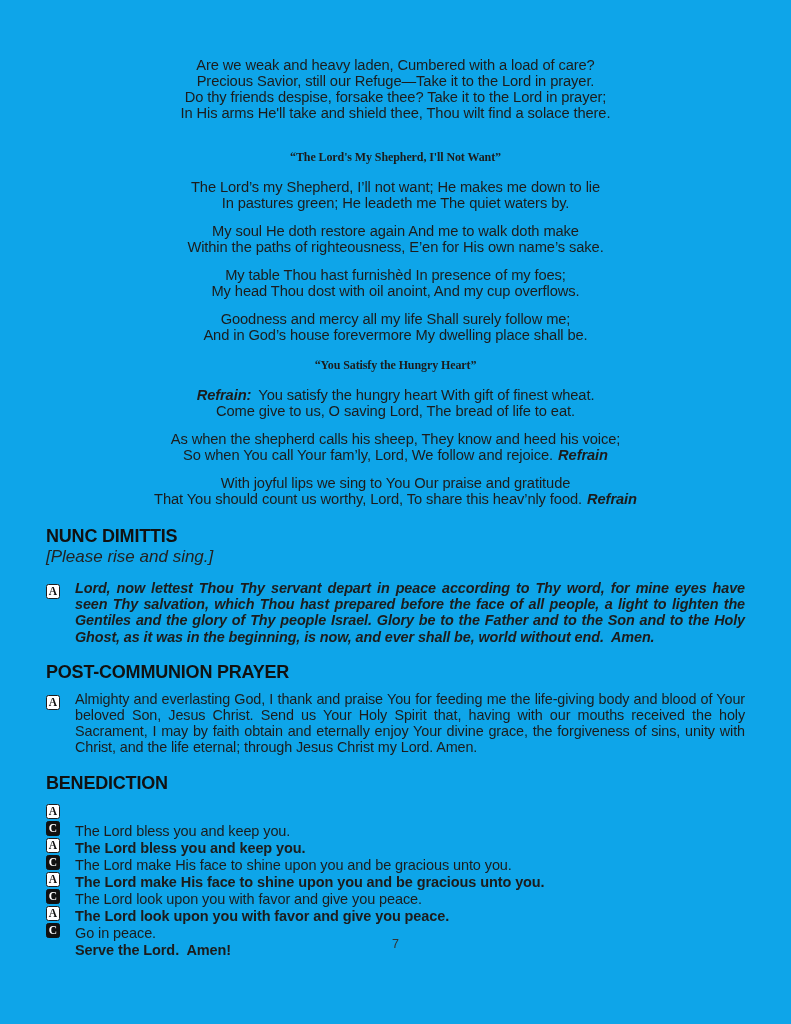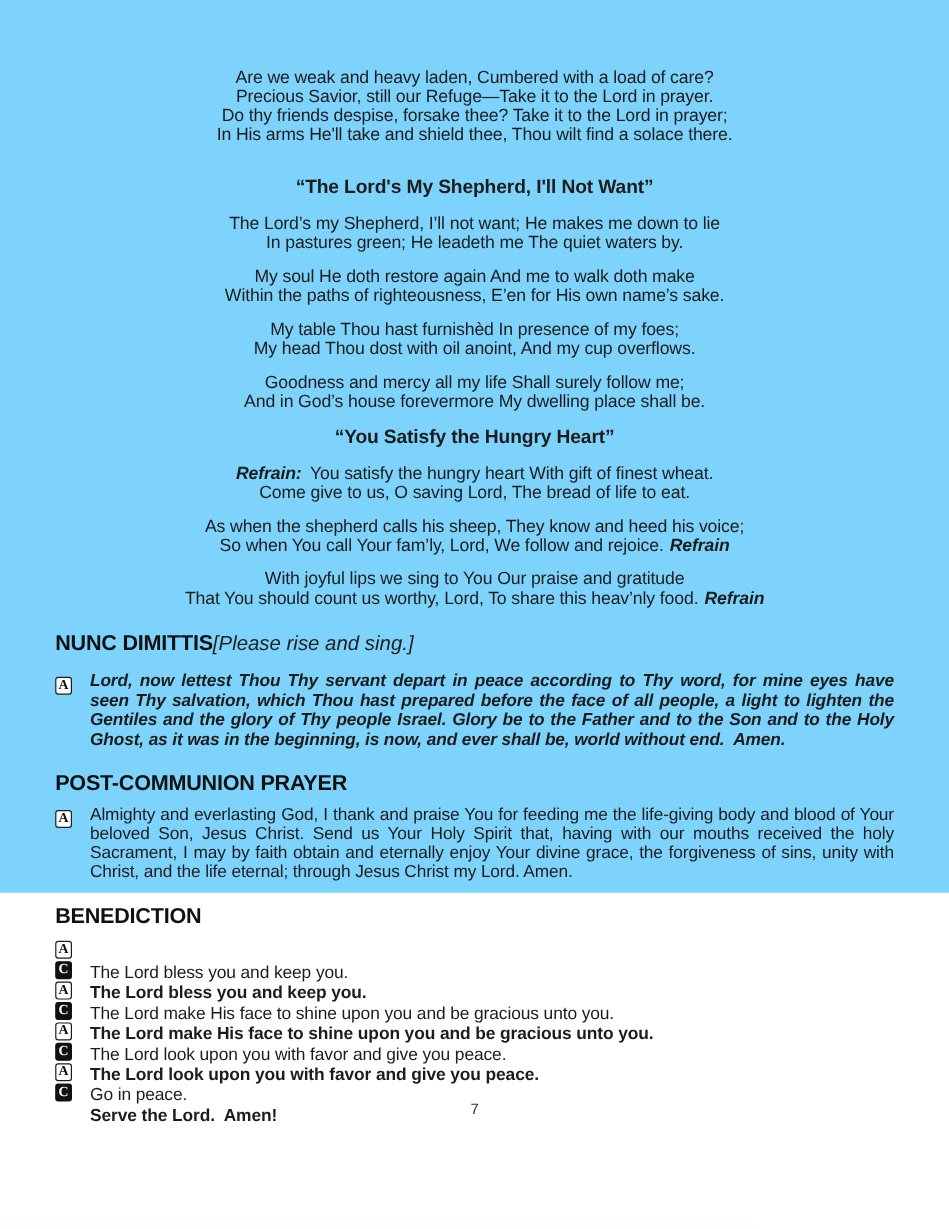--- a/index.html
+++ b/index.html
@@ -4,60 +4,63 @@
 <style>
   * { margin: 0; padding: 0; box-sizing: border-box; }
   html, body { background: #ffffff; }
   body {
     width: 791px; height: 1024px;
     font-family: "Liberation Sans", "DejaVu Sans", sans-serif;
     color: #1c1c1c;
     overflow: hidden;
   }
   .page {
-    width: 791px; height: 744px;
+    width: 791px; height: 1024px;
     padding: 57px 46px 0 46px;
     position: relative;
-    background: #7dd3fc;
+    background: #0ea5e9;
   }
 
   
   .centered { text-align: center; }
   .verse-line {
     font-size: 14.7px;
     line-height: 16px;
     letter-spacing: -0.1px;
   }
   .closing-verse { margin-top: 0; }
   .stanza { margin-top: 12px; }
   .hymn-title {
     margin-top: 26px;
-    font-size: 16px;
+    font-size: 12px;
     font-weight: 700;
     line-height: 20px;
     letter-spacing: -0.1px;
+    font-family: Liberation Serif, serif;
   }
   .hymn-title.second { margin-top: 12px; }
   .stanzas-block .stanza:first-child { margin-top: 12px; }
 
   .refrain-label {
     font-weight: 700;
     font-style: italic;
     margin-right: 7px;
   }
   .refrain-cue {
     font-weight: 700;
     font-style: italic;
     margin-left: 5px;
   }
 
   
   .section-row {
     display: flex;
+    justify-content: space-between;
     align-items: baseline;
+    flex-direction: column;
   }
   .section-heading {
     font-size: 18px;
     font-weight: 700;
     line-height: 22px;
     letter-spacing: -0.2px;
     color: #111;
   }
   .mt-nunc { margin-top: 18px; }
   .mt-post { margin-top: 16px; }

